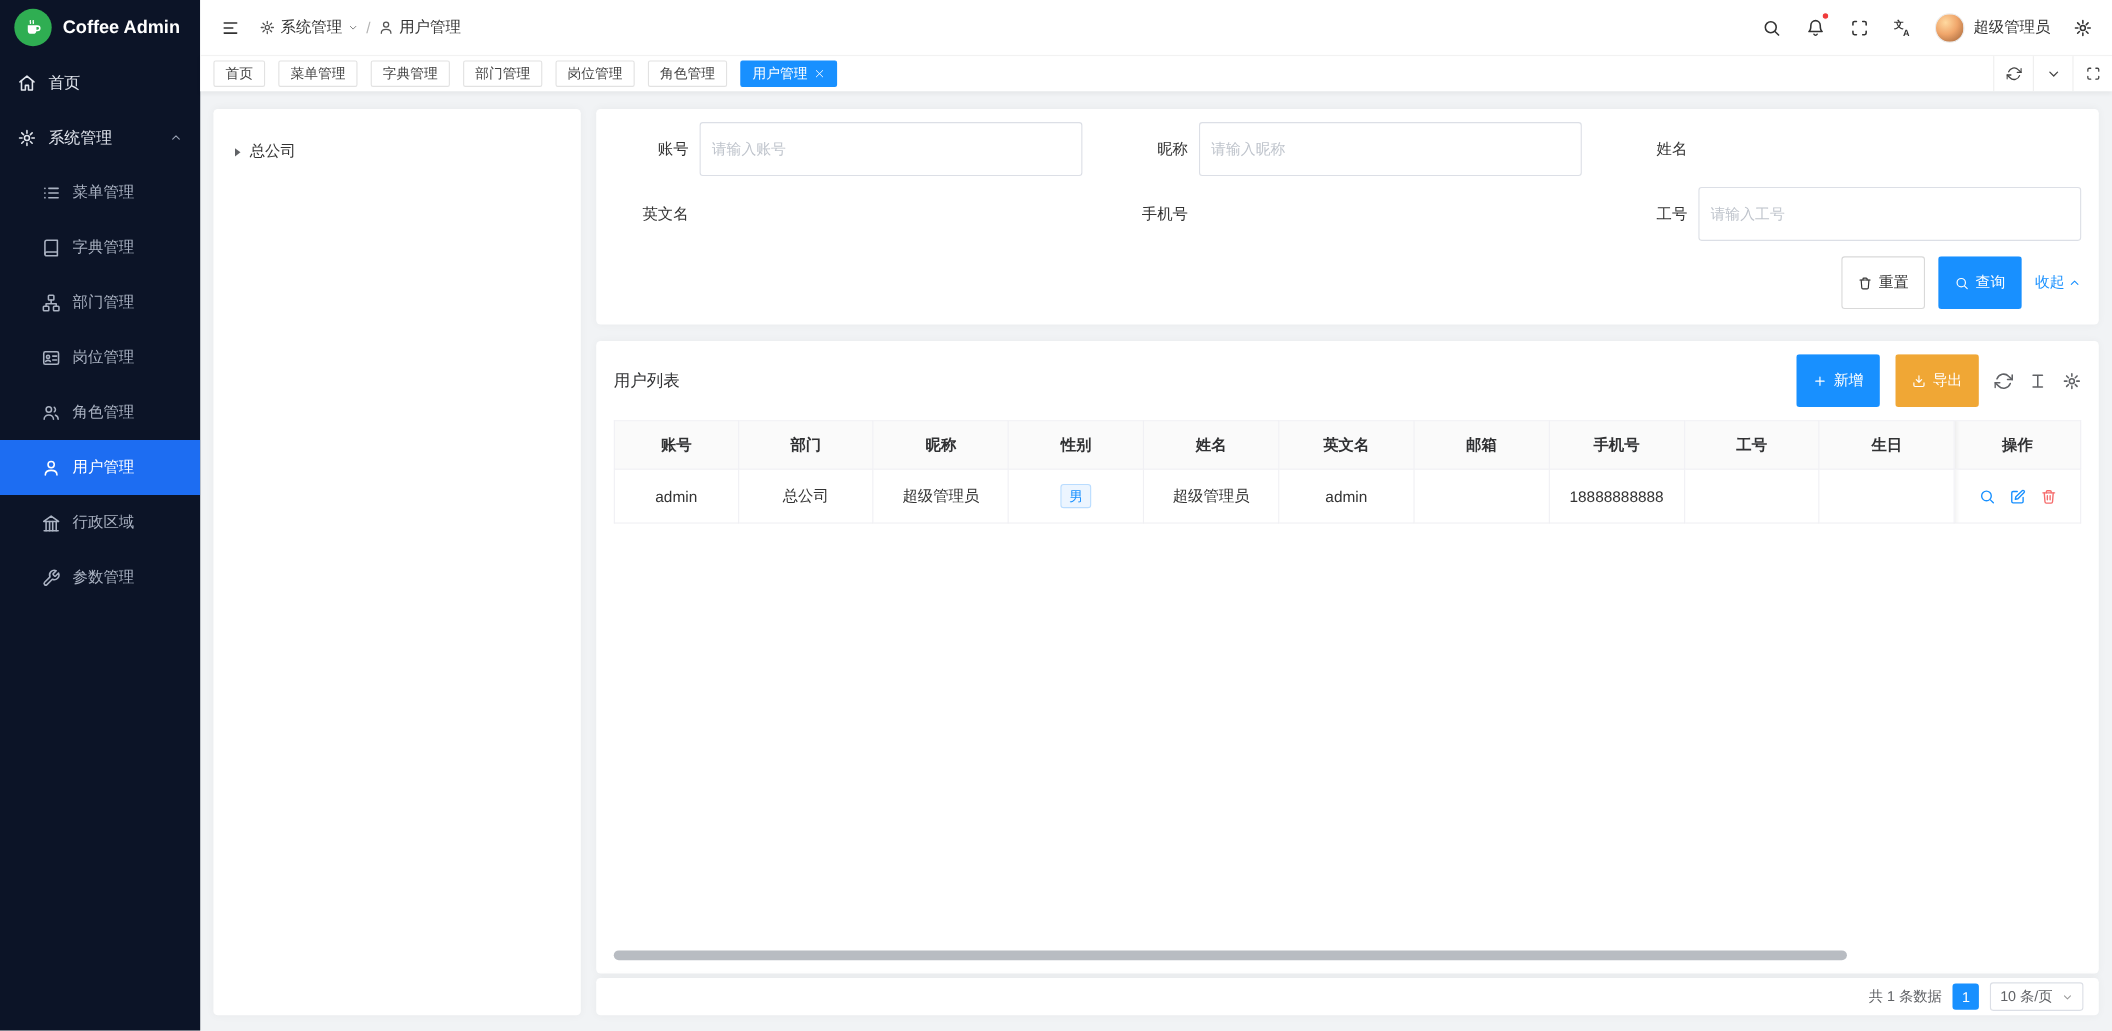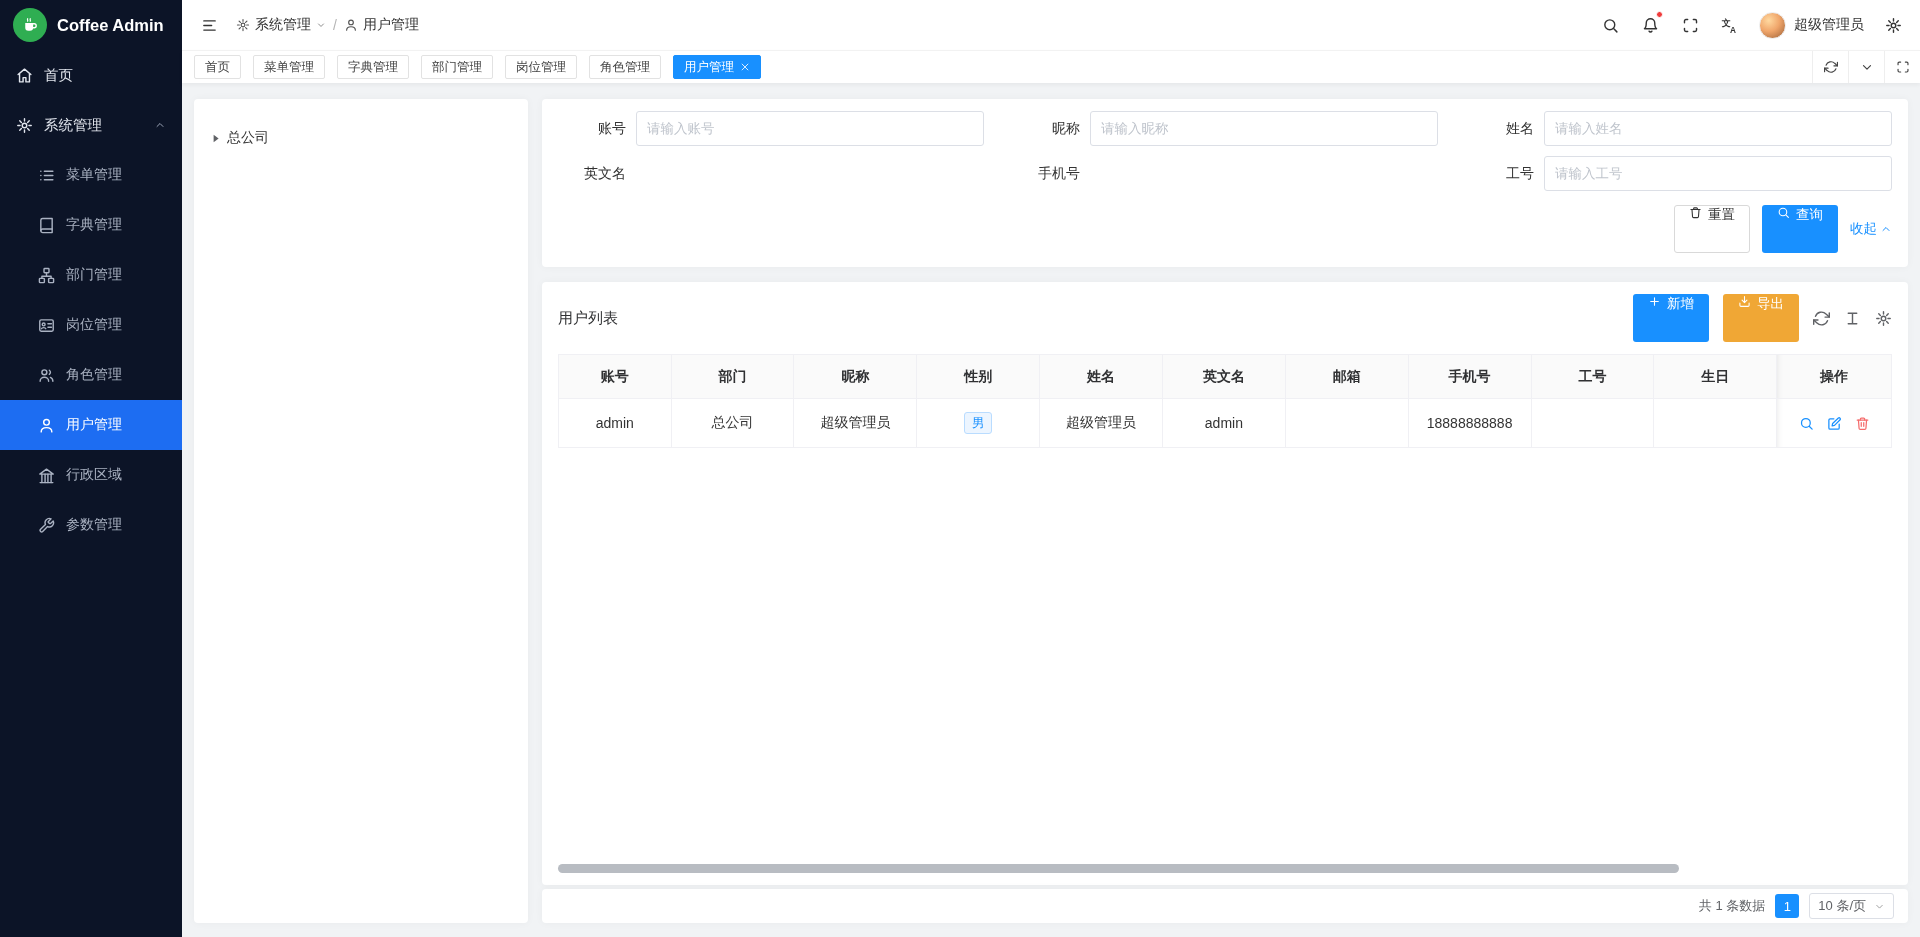--- a/index.html
+++ b/index.html
@@ -74,24 +74,24 @@
   .tree-caret { width:15px; height:15px; color:#606266; }
   .tree-caret svg { width:100%; height:100%; }
 
   
   .right-col { flex:1; display:flex; flex-direction:column; min-width:0; }
 
   .search-card { background:#fff; border-radius:4px; padding:12px 16px 14px; box-shadow:0 0 8px rgba(0,0,0,0.04); margin-bottom:15px; }
   .form-grid { display:grid; grid-template-columns:repeat(3,1fr); column-gap:28px; row-gap:10px; }
   .form-item { display:flex; align-items:center; min-width:0; }
   .form-label { flex-shrink:0; width:78px; text-align:right; padding-right:10px; font-size:14px; color:#333; white-space:nowrap; }
-  .form-input { flex:1; min-width:0; height:35px; border:1px solid #dcdfe6; border-radius:3px; padding:0 10px; font-size:13.5px; color:#000000; outline:none; background:#fff; }
+  .form-input { flex:1; min-width:0; height:49px; border:1px solid #dcdfe6; border-radius:3px; padding:0 10px; font-size:13.5px; color:#000000; outline:none; background:#fff; }
   .form-input::placeholder, .dept-search input::placeholder { color:#bfc4cc; }
   .form-actions { display:flex; justify-content:flex-end; align-items:center; gap:12px; margin-top:14px; }
-  .btn { height:48px; display:inline-flex; align-items:flex-start; justify-content:center; gap:6px; padding:0 14px; border-radius:3px; font-size:13.5px; cursor:pointer; border:1px solid transparent; white-space:nowrap; }
+  .btn { height:48px; display:inline-flex; align-items:center; justify-content:center; gap:6px; padding:0 14px; border-radius:3px; font-size:13.5px; cursor:pointer; border:1px solid transparent; white-space:nowrap; }
   .btn svg { width:13px; height:13px; }
   .btn-plain { background:#fff; border-color:#d9d9d9; color:#333; }
   .btn-primary { background:#1890ff; color:#fff; }
   .btn-warning { background:#f0a735; color:#fff; }
   .link-collapse { display:flex; align-items:center; gap:3px; color:#1890ff; font-size:13.5px; cursor:pointer; }
   .link-collapse svg { width:12px; height:12px; }
 
   .table-card { background:#fff; border-radius:4px; padding:12px 16px; flex:1; display:flex; flex-direction:column; min-height:0; box-shadow:0 0 8px rgba(0,0,0,0.04); }
   .table-head { display:flex; align-items:center; }
   .table-title { font-size:15px; color:#303133; }
@@ -405,21 +405,20 @@
             <div class="form-item">
               <span class="form-label">账号</span>
               <input class="form-input" type="text" placeholder="请输入账号" style="">
             </div>
             <div class="form-item">
               <span class="form-label">昵称</span>
               <input class="form-input" type="text" placeholder="请输入昵称" style="">
             </div>
             <div class="form-item">
               <span class="form-label">姓名</span>
-              <input class="form-input" type="text" placeholder="请输入姓名" style="">
             </div>
             <div class="form-item">
               <span class="form-label">英文名</span>
             </div>
             <div class="form-item">
               <span class="form-label">手机号</span>
             </div>
             <div class="form-item">
               <span class="form-label">工号</span>
               <input class="form-input" type="text" placeholder="请输入工号" style="">

